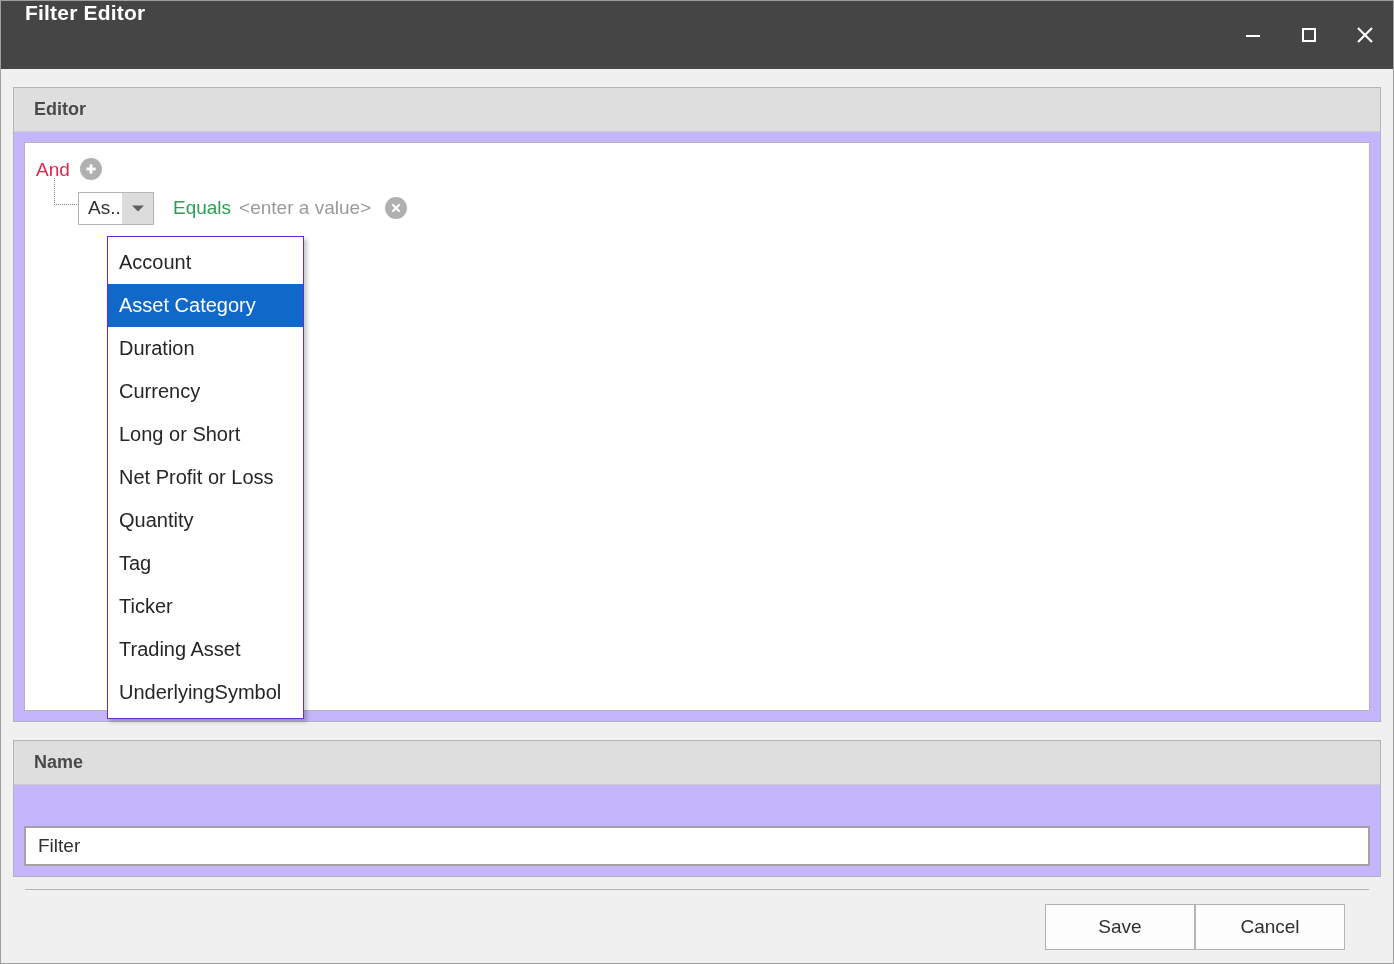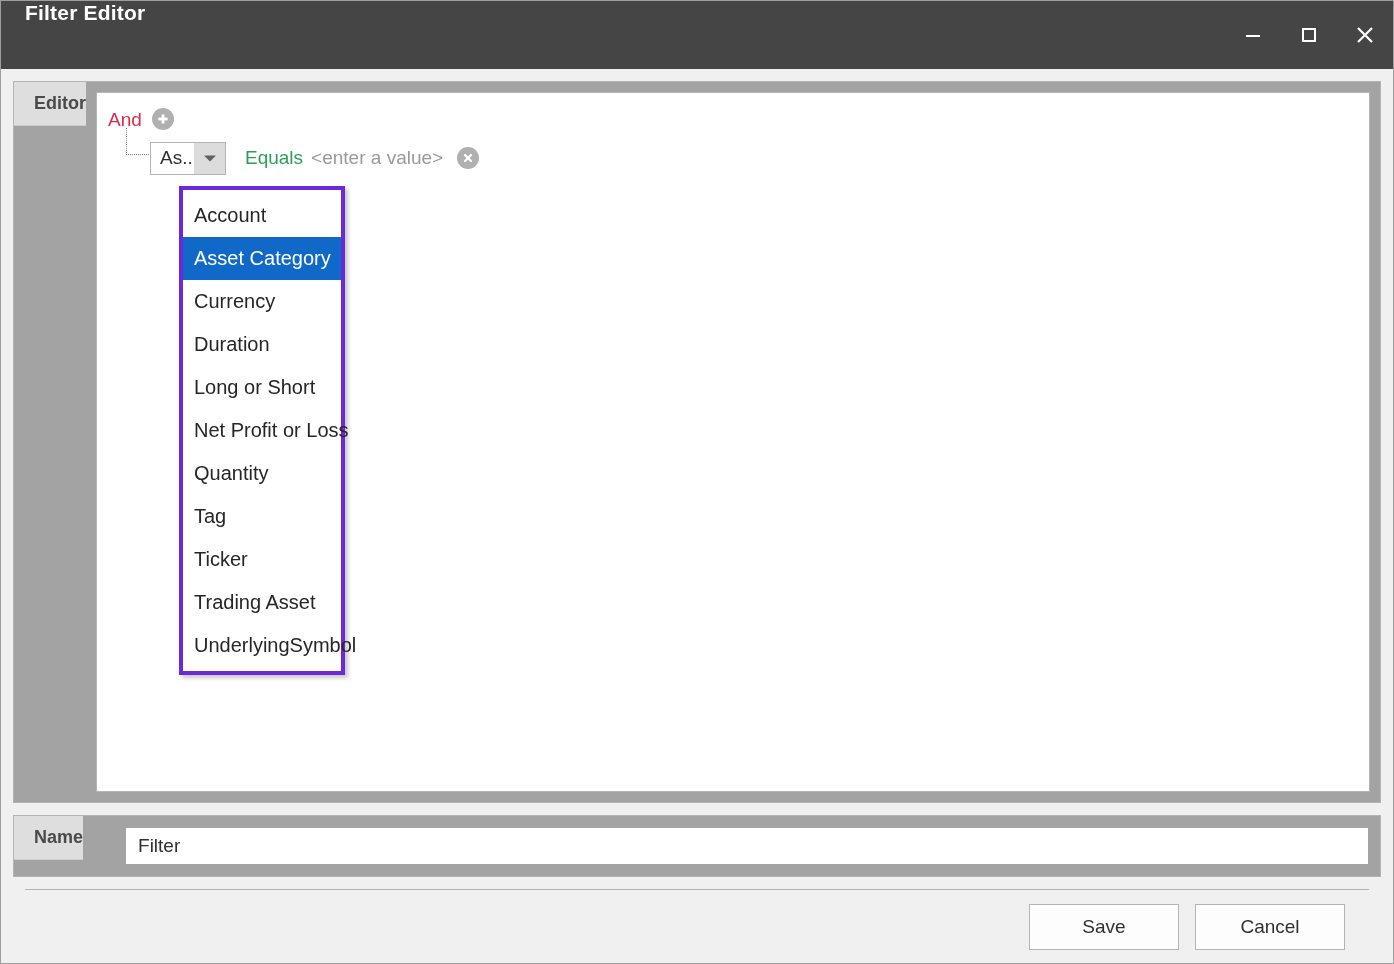--- a/index.html
+++ b/index.html
@@ -66,24 +66,25 @@
     padding: 12px 12px 0 12px;
     display: flex;
     flex-direction: column;
     background: #f0f0f0;
     min-height: 0;
   }
 
   
   .groupbox {
     border: 1px solid #b4b4b4;
-    background: #a3a3a3;
-    box-sizing: border-box;
-    display: flex;
-    flex-direction: row;
+    background: #c4b5fd;
+    box-sizing: border-box;
+    display: flex;
+    flex-direction: column;
+    margin-top: 6px;
   }
   .groupbox-header {
     background: #dedede;
     border-bottom: 1px solid #cdcdcd;
     box-sizing: border-box;
     height: 44px;
     display: flex;
     align-items: center;
     padding-left: 20px;
   }
@@ -212,23 +213,23 @@
   }
   #delete-condition {
     margin-left: 14px;
   }
 
   
   #field-dropdown {
     position: absolute;
     left: 82px;
     top: 93px;
-    width: 166px;
-    background: #ffffff;
-    border: 4px solid #6d28d9;
+    width: 197px;
+    background: #ffffff;
+    border: 1px solid #6d28d9;
     box-shadow: 3px 3px 4px rgba(0,0,0,0.22);
     box-sizing: border-box;
     padding: 4px 0 4px 0;
     z-index: 40;
   }
   .dropdown-item {
     height: 43px;
     display: flex;
     align-items: center;
     padding-left: 11px;
@@ -261,21 +262,20 @@
   #footer {
     height: 74px;
     min-height: 74px;
     box-sizing: border-box;
     border-top: 1px solid #b4b4b4;
     background: #f0f0f0;
     display: flex;
     align-items: center;
     justify-content: flex-end;
     padding-right: 24px;
-    gap: 16px;
     margin: 12px 12px 0 12px;
   }
   .footer-btn {
     width: 150px;
     height: 46px;
     background: #fdfdfd;
     border: 1px solid #b4b4b4;
     font-family: "Liberation Sans", sans-serif;
     font-size: 19px;
     color: #303030;
@@ -356,22 +356,22 @@
               <svg width="14" height="14" viewBox="0 0 14 14">
                 <line x1="4" y1="4" x2="10" y2="10" stroke="#ffffff" stroke-width="2.2" stroke-linecap="round"></line>
                 <line x1="10" y1="4" x2="4" y2="10" stroke="#ffffff" stroke-width="2.2" stroke-linecap="round"></line>
               </svg>
             </span>
           </div>
 
           <div id="field-dropdown">
             <div class="dropdown-item">Account</div>
             <div class="dropdown-item selected">Asset Category</div>
+            <div class="dropdown-item">Duration</div>
             <div class="dropdown-item">Currency</div>
-            <div class="dropdown-item">Duration</div>
             <div class="dropdown-item">Long or Short</div>
             <div class="dropdown-item">Net Profit or Loss</div>
             <div class="dropdown-item">Quantity</div>
             <div class="dropdown-item">Tag</div>
             <div class="dropdown-item">Ticker</div>
             <div class="dropdown-item">Trading Asset</div>
             <div class="dropdown-item">UnderlyingSymbol</div>
           </div>
 
         </div>

